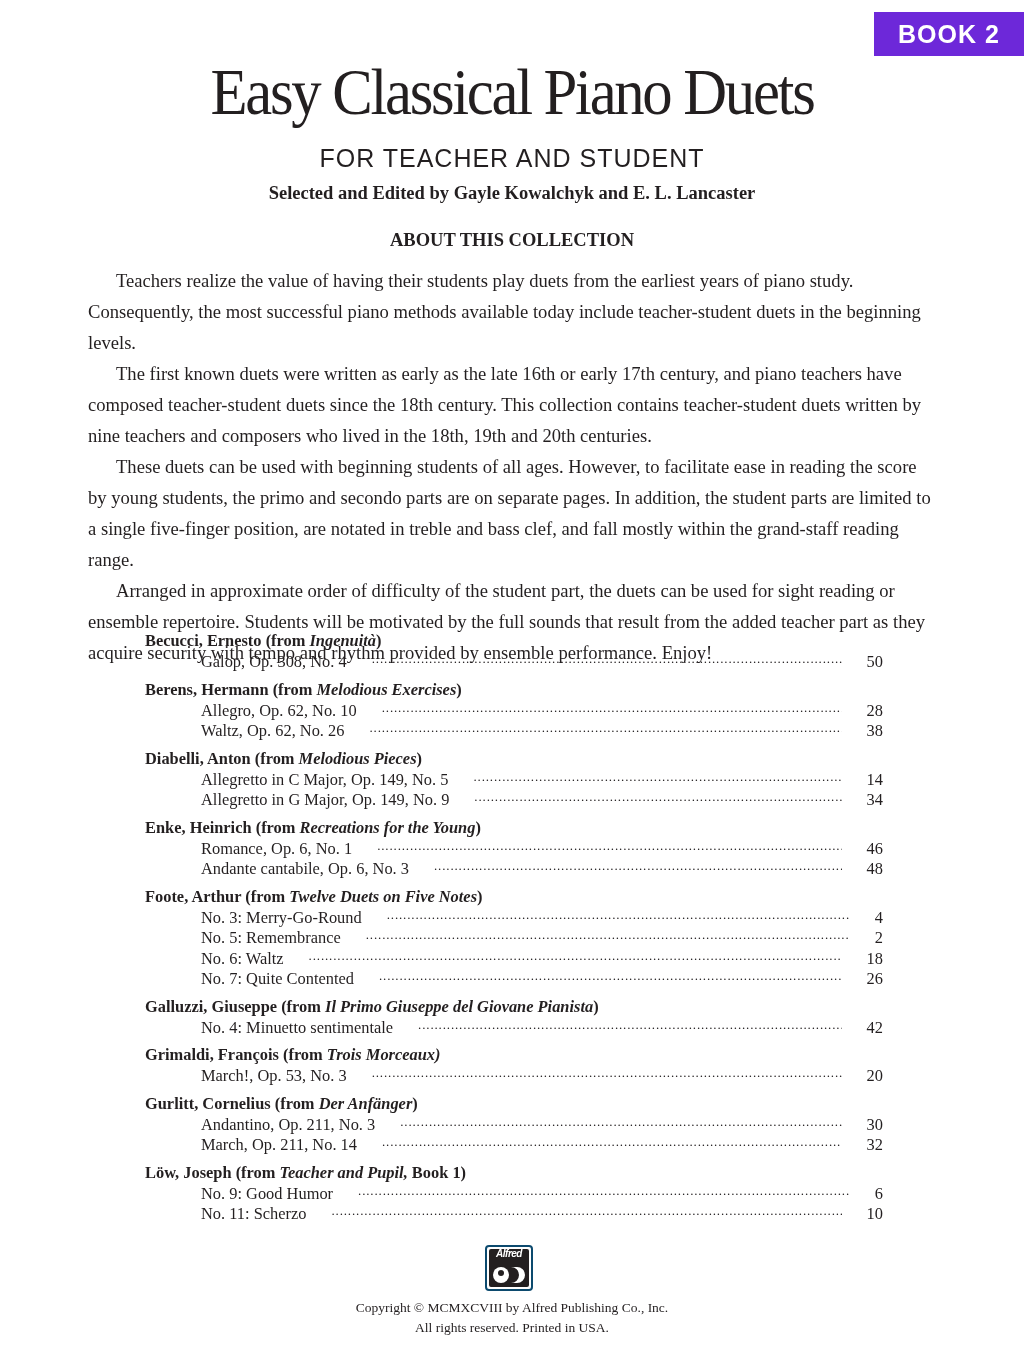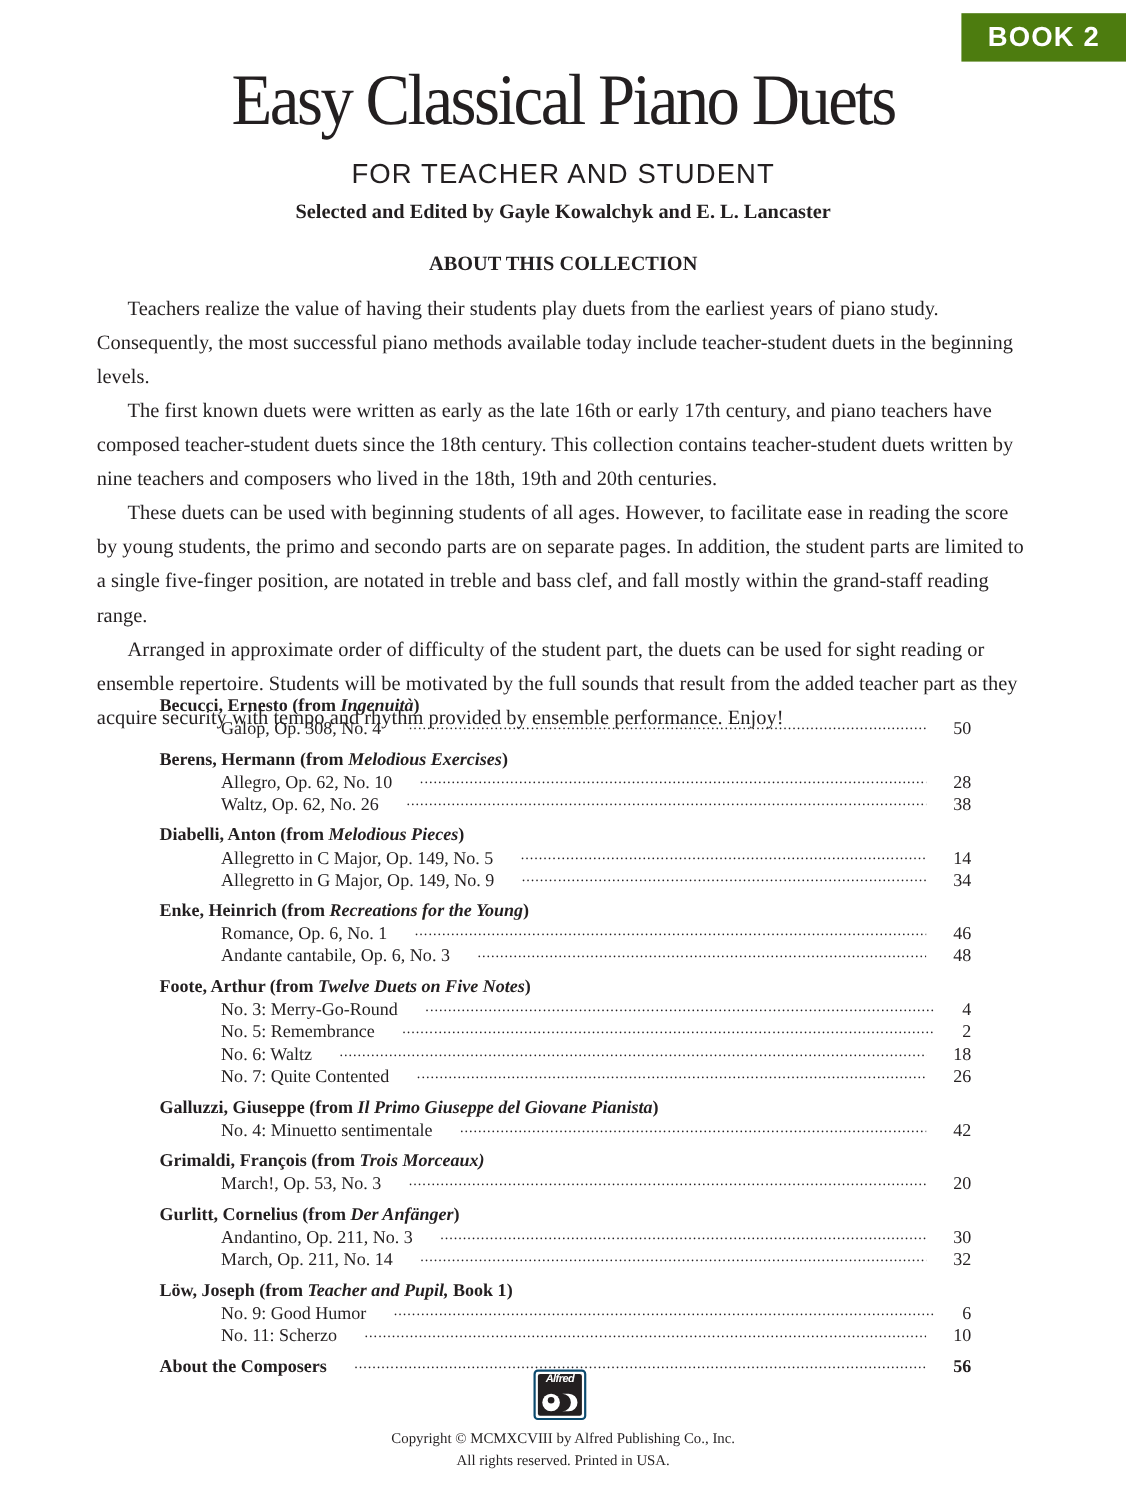--- a/index.html
+++ b/index.html
@@ -3,21 +3,21 @@
 <meta charset="utf-8">
 <style>
   html, body { margin: 0; padding: 0; background: #ffffff; }
   body {
     width: 1024px; height: 1365px; position: relative; overflow: hidden;
     color: #231f20;
     font-family: "Liberation Serif", "DejaVu Serif", serif;
   }
   .book-badge {
     position: absolute; left: 874px; top: 12px; width: 150px; height: 44px;
-    background: #4d7c0f; color: #ffffff;
+    background: #6d28d9; color: #ffffff;
     font-family: "Liberation Sans", "DejaVu Sans", sans-serif;
     font-weight: bold; font-size: 25px; letter-spacing: 1px;
     display: flex; align-items: center; justify-content: center;
   }
   .title {
     position: absolute; left: 0; top: 52px; width: 1024px; text-align: center;
     font-size: 66px; line-height: 80px; letter-spacing: -2.5px;
     transform: scaleX(0.92); transform-origin: 512px 0;
     margin: 0; font-weight: normal;
   }
@@ -198,25 +198,20 @@
       <div class="toc-row">
         <span>No. 9: Good Humor</span>
         <span class="leader"></span>
         <span>6</span>
       </div>
       <div class="toc-row">
         <span>No. 11: Scherzo</span>
         <span class="leader"></span>
         <span>10</span>
       </div>
-    </div>
-    <div class="toc-row about">
-      <span>About the Composers</span>
-      <span class="leader"></span>
-      <span>56</span>
     </div>
   </div>
 
 <div class="logo">
   <div class="logo-inner">
     <div class="logo-text">Alfred</div>
     <svg width="36" height="22" viewBox="0 0 36 22" style="position:absolute;left:2px;top:14px">
       <circle cx="10" cy="12" r="8" fill="#fff"></circle>
       <circle cx="10" cy="10" r="3" fill="#231f20"></circle>
       <path d="M20 4 A8 8 0 1 1 20 20 L26 20 A4 4 0 1 0 26 4 Z" fill="#fff"></path>

